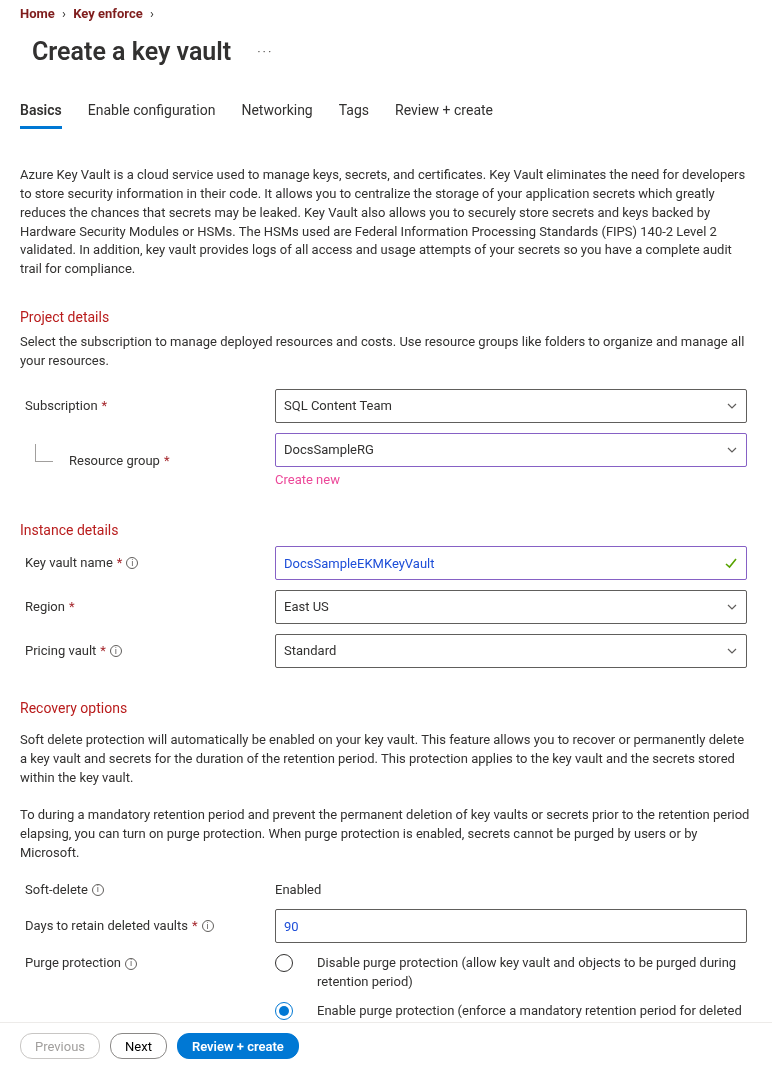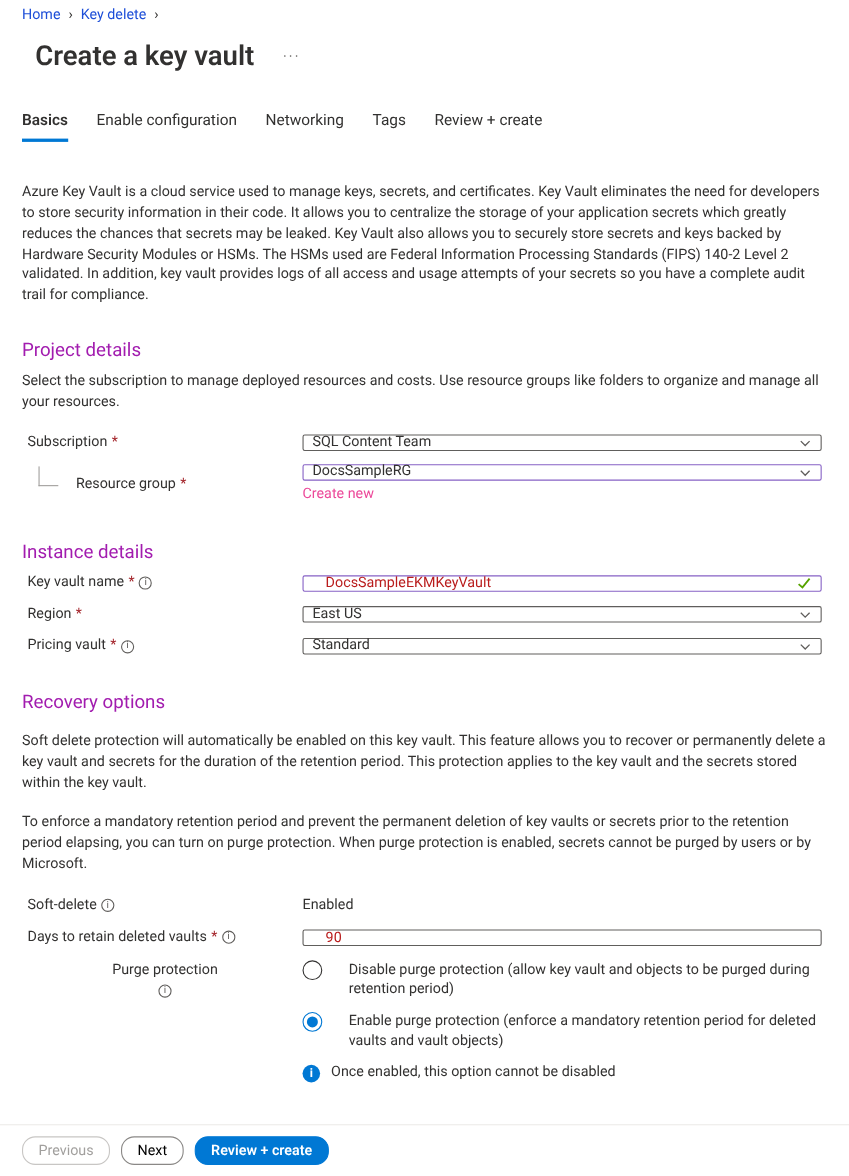--- a/index.html
+++ b/index.html
@@ -13,21 +13,21 @@
     height: 1069px;
     overflow: hidden;
     position: relative;
   }
   a { color: #ec4899; text-decoration: none; }
   .breadcrumbs {
     padding: 6px 20px 4px 20px;
     font-size: 13px;
   }
   .breadcrumbs span.sep { color: #323130; padding: 0 4px; }
-  .breadcrumbs a { color: #1d4ed8; }
+  .breadcrumbs a { color: #7f1d1d; font-weight: bold; }
   .title-row {
     padding: 0 20px 14px 20px;
     display: flex; align-items: center;
   }
   .title-row h1 {
     font-size: 25px; font-weight: 600; margin: 12px;
   }
   .title-row .ellipsis {
     margin-left: 14px; color: #605e5c; letter-spacing: 2px; cursor: pointer;
   }
@@ -47,22 +47,22 @@
     border-bottom-color: #0078d4;
     font-weight: 600;
   }
   .content {
     padding: 24px 20px 80px 20px;
     font-size: 13px;
     line-height: 1.45;
   }
   .intro { margin-bottom: 28px; }
   .section-heading {
-    font-size: 17px;
-    color: #a21caf;
+    font-size: 14px;
+    color: #b91c1c;
     margin: 0 0 6px 0;
   }
   .section-desc {
     margin: 0 0 18px 0;
   }
   .field-row {
     display: flex;
     align-items: center;
     margin-bottom: 10px;
     justify-content: center;
@@ -94,43 +94,42 @@
     color: #605e5c;
     font-style: normal;
     cursor: default;
   }
   .field-control {
     flex: 1 1 auto;
     max-width: 472px;
   }
   .select, .text-input {
     width: 100%;
-    height: 15px;
+    height: 34px;
     border: 1px solid #605e5c;
     border-radius: 2px;
     background: #fff;
     padding: 0 26px 0 8px;
     font-size: 13px;
     position: relative;
     display: flex; align-items: center;
     color: #323130;
     cursor: pointer;
   }
   .select .chev {
     position: absolute; right: 8px; top: 50%; transform: translateY(-50%);
     pointer-events: none;
   }
   .select.purple, .text-input.purple {
     border-color: #8661c5;
   }
   .text-input input {
     border: none; outline: none; width: 100%; font-size: 13px;
-    font-family: inherit; color: #b91c1c; background: transparent;
+    font-family: inherit; color: #1d4ed8; background: transparent;
     padding: 0;
-    margin-left: 12px;
   }
   .check-ok {
     position: absolute; right: 8px; top: 50%; transform: translateY(-50%);
   }
   .link-under {
     margin-top: 4px; font-size: 13px;
   }
   .static-value { font-size: 13px; }
   .radio-row {
     display: flex; align-items: flex-start;
@@ -196,29 +195,29 @@
     border-color: #0078d4;
     color: #fff;
     font-weight: 600;
   }
   svg.chev path { stroke: #605e5c; stroke-width: 1.2; fill: none; }
   svg.ok-check polyline { stroke: #57a300; stroke-width: 1.6; fill: none; }
   .mb6 { margin-bottom: 6px; }
   .mb30 { margin-bottom: 30px; }
   .mb18 { margin-bottom: 18px; }
   .align-top { align-items: flex-start; }
-  .align-top .field-label { padding-top: 1px; flex-direction: column; }
+  .align-top .field-label { padding-top: 1px; }
 </style>
 </head>
 <body>
 
 <div class="breadcrumbs">
   <a href="#">Home</a>
   <span class="sep">›</span>
-  <a href="#">Key delete</a>
+  <a href="#">Key enforce</a>
   <span class="sep">›</span>
 </div>
 
 <div class="title-row">
   <h1>Create a key vault</h1>
   <span class="ellipsis">···</span>
 </div>
 
 <div class="tabs">
   <div class="tab active">Basics</div>
@@ -309,22 +308,22 @@
       <div class="select">
         <span>Standard</span>
         <svg class="chev" width="12" height="12">
             <path d="M2 4 L6 8 L10 4"></path>
           </svg>
       </div>
     </div>
   </div>
 
   <p class="section-heading mb6">Recovery options</p>
-  <p class="mb18">Soft delete protection will automatically be enabled on this key vault. This feature allows you to recover or permanently delete a key vault and secrets for the duration of the retention period. This protection applies to the key vault and the secrets stored within the key vault.</p>
-  <p class="mb18">To enforce a mandatory retention period and prevent the permanent deletion of key vaults or secrets prior to the retention period elapsing, you can turn on purge protection. When purge protection is enabled, secrets cannot be purged by users or by Microsoft.</p>
+  <p class="mb18">Soft delete protection will automatically be enabled on your key vault. This feature allows you to recover or permanently delete a key vault and secrets for the duration of the retention period. This protection applies to the key vault and the secrets stored within the key vault.</p>
+  <p class="mb18">To during a mandatory retention period and prevent the permanent deletion of key vaults or secrets prior to the retention period elapsing, you can turn on purge protection. When purge protection is enabled, secrets cannot be purged by users or by Microsoft.</p>
 
   <div class="field-row">
     <div class="field-label">
       <span>Soft-delete</span>
       <span class="info-icon">i</span>
     </div>
     <div class="field-control">
       <div class="static-value">Enabled</div>
     </div>
   </div>

